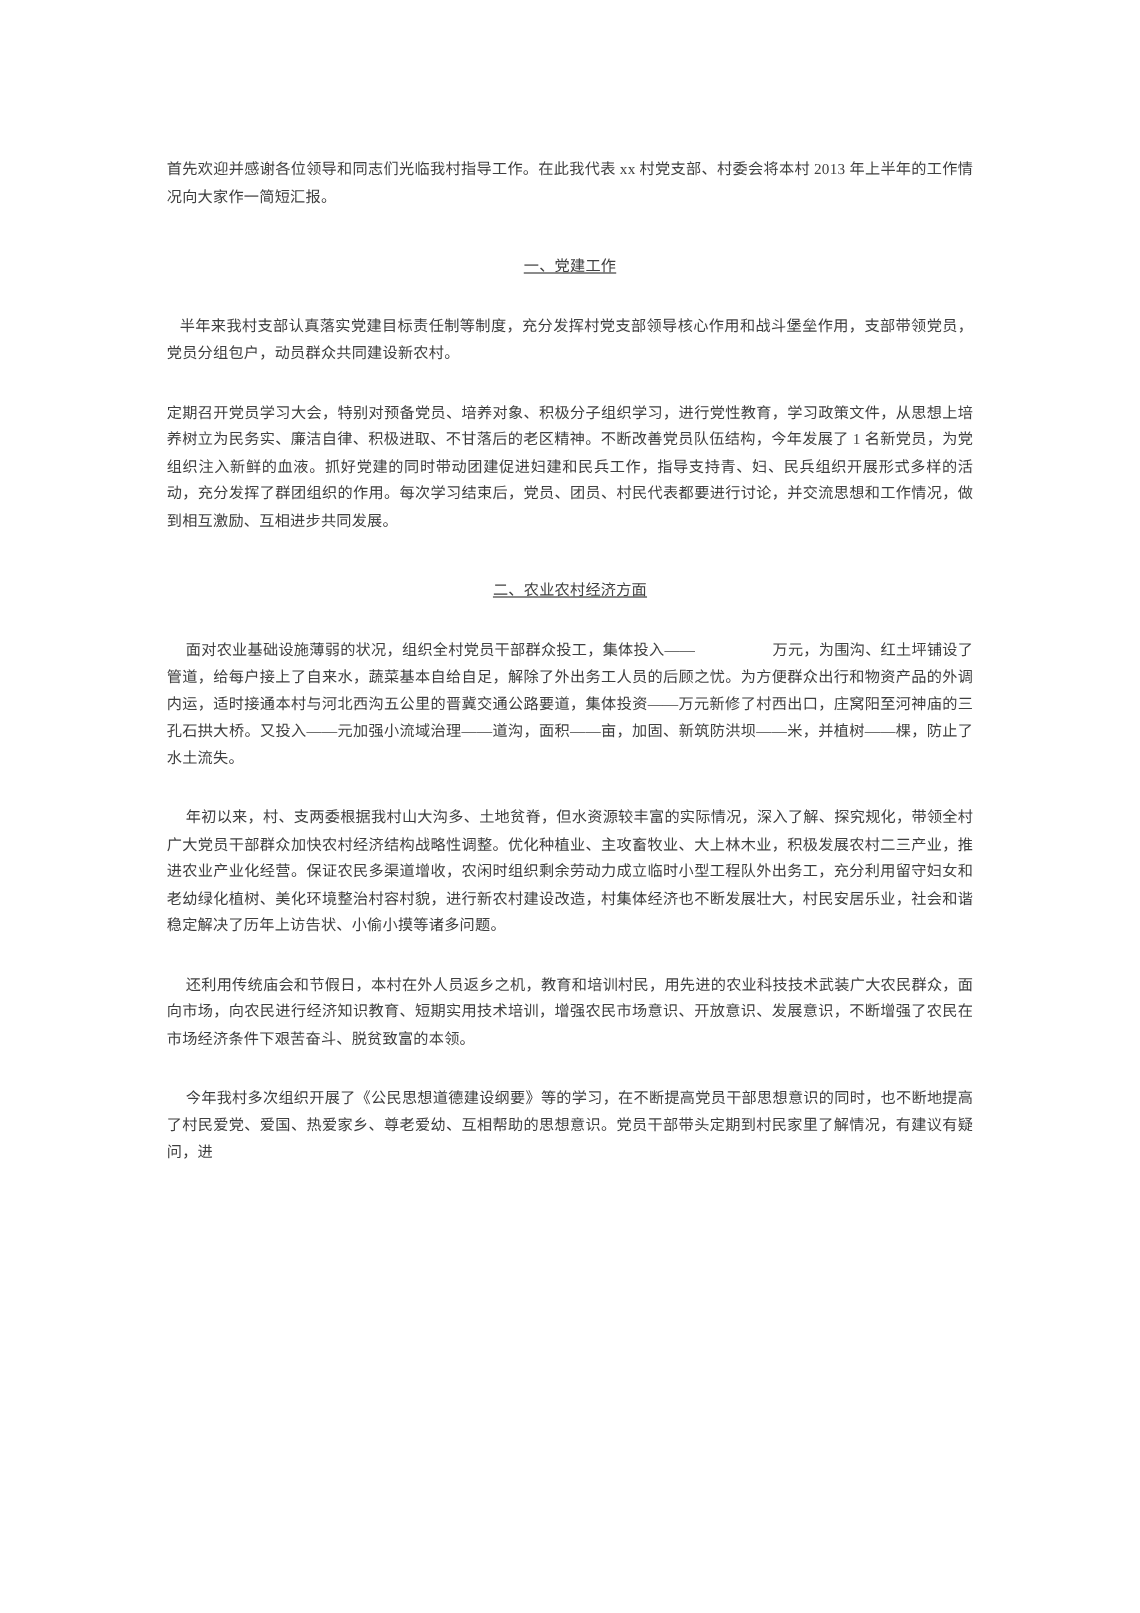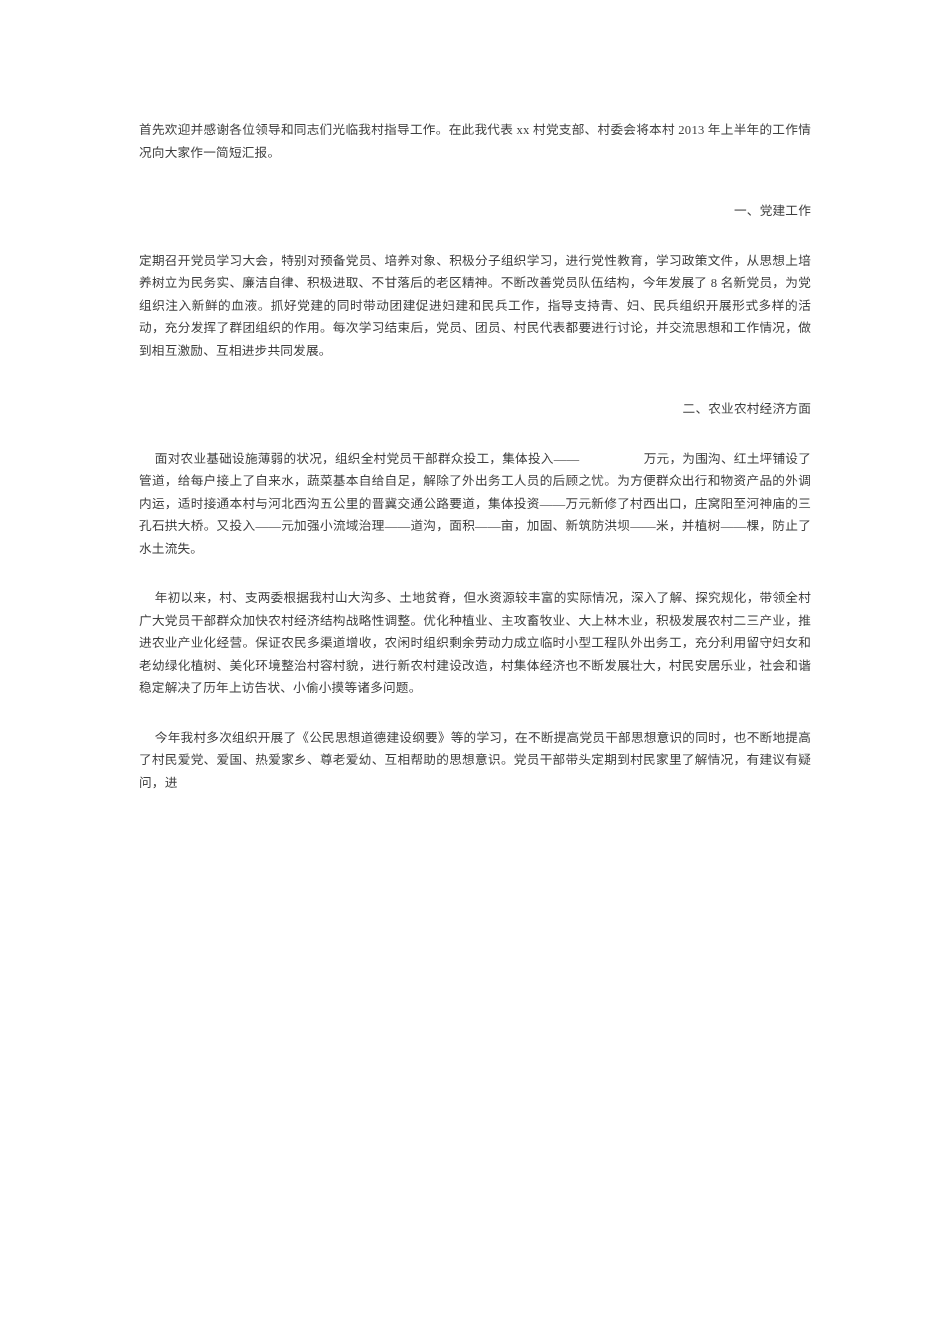--- a/index.html
+++ b/index.html
@@ -9,63 +9,66 @@
   }
   .page {
     width: 950px;
     height: 1344px;
     background: #ffffff;
     overflow: hidden;
     box-sizing: border-box;
   }
   .doc-body {
     width: 672px;
-    margin: 5px auto;
+    margin: 16px auto;
     padding-top: 114px;
     font-family: "Liberation Serif", "DejaVu Serif", serif;
     font-size: 12.65px;
     line-height: 22.5px;
     color: #3f3f3f;
     text-align: justify;
     letter-spacing: 0.2px;
   }
   .doc-body p, .doc-body h2 {
     margin: 27px 0;
     font-size: 12.65px;
     font-weight: normal;
   }
   .doc-body h2 {
     margin: 36px 0 20px 0;
-    text-align: right;
+    text-align: center;
+    text-decoration: underline;
   }
   .doc-body p:first-child {
     margin-top: 0;
   }
   .indent-sm { text-indent: 0.85em; }
   .indent    { text-indent: 1.25em; }
 </style>
 </head>
 <body>
 
 <div class="page">
   <div class="doc-body">
 
     <p>首先欢迎并感谢各位领导和同志们光临我村指导工作。在此我代表 xx 村党支部、村委会将本村 2013 年上半年的工作情况向大家作一简短汇报。</p>
 
 
     <h2>一、党建工作</h2>
 
+    <p class="indent-sm">半年来我村支部认真落实党建目标责任制等制度，充分发挥村党支部领导核心作用和战斗堡垒作用，支部带领党员，党员分组包户，动员群众共同建设新农村。</p>
 
 
-    <p>定期召开党员学习大会，特别对预备党员、培养对象、积极分子组织学习，进行党性教育，学习政策文件，从思想上培养树立为民务实、廉洁自律、积极进取、不甘落后的老区精神。不断改善党员队伍结构，今年发展了 8 名新党员，为党组织注入新鲜的血液。抓好党建的同时带动团建促进妇建和民兵工作，指导支持青、妇、民兵组织开展形式多样的活动，充分发挥了群团组织的作用。每次学习结束后，党员、团员、村民代表都要进行讨论，并交流思想和工作情况，做到相互激励、互相进步共同发展。</p>
+    <p>定期召开党员学习大会，特别对预备党员、培养对象、积极分子组织学习，进行党性教育，学习政策文件，从思想上培养树立为民务实、廉洁自律、积极进取、不甘落后的老区精神。不断改善党员队伍结构，今年发展了 1 名新党员，为党组织注入新鲜的血液。抓好党建的同时带动团建促进妇建和民兵工作，指导支持青、妇、民兵组织开展形式多样的活动，充分发挥了群团组织的作用。每次学习结束后，党员、团员、村民代表都要进行讨论，并交流思想和工作情况，做到相互激励、互相进步共同发展。</p>
 
     <h2>二、农业农村经济方面</h2>
 
     <p class="indent">面对农业基础设施薄弱的状况，组织全村党员干部群众投工，集体投入——　　　　　万元，为围沟、红土坪铺设了管道，给每户接上了自来水，蔬菜基本自给自足，解除了外出务工人员的后顾之忧。为方便群众出行和物资产品的外调内运，适时接通本村与河北西沟五公里的晋冀交通公路要道，集体投资——万元新修了村西出口，庄窝阳至河神庙的三孔石拱大桥。又投入——元加强小流域治理——道沟，面积——亩，加固、新筑防洪坝——米，并植树——棵，防止了水土流失。</p>
 
     <p class="indent">年初以来，村、支两委根据我村山大沟多、土地贫脊，但水资源较丰富的实际情况，深入了解、探究规化，带领全村广大党员干部群众加快农村经济结构战略性调整。优化种植业、主攻畜牧业、大上林木业，积极发展农村二三产业，推进农业产业化经营。保证农民多渠道增收，农闲时组织剩余劳动力成立临时小型工程队外出务工，充分利用留守妇女和老幼绿化植树、美化环境整治村容村貌，进行新农村建设改造，村集体经济也不断发展壮大，村民安居乐业，社会和谐稳定解决了历年上访告状、小偷小摸等诸多问题。</p>
 
+    <p class="indent">还利用传统庙会和节假日，本村在外人员返乡之机，教育和培训村民，用先进的农业科技技术武装广大农民群众，面向市场，向农民进行经济知识教育、短期实用技术培训，增强农民市场意识、开放意识、发展意识，不断增强了农民在市场经济条件下艰苦奋斗、脱贫致富的本领。</p>
 
 
     <p class="indent">今年我村多次组织开展了《公民思想道德建设纲要》等的学习，在不断提高党员干部思想意识的同时，也不断地提高了村民爱党、爱国、热爱家乡、尊老爱幼、互相帮助的思想意识。党员干部带头定期到村民家里了解情况，有建议有疑问，进</p>
 
   </div>
 </div>
 
 </body></html>

